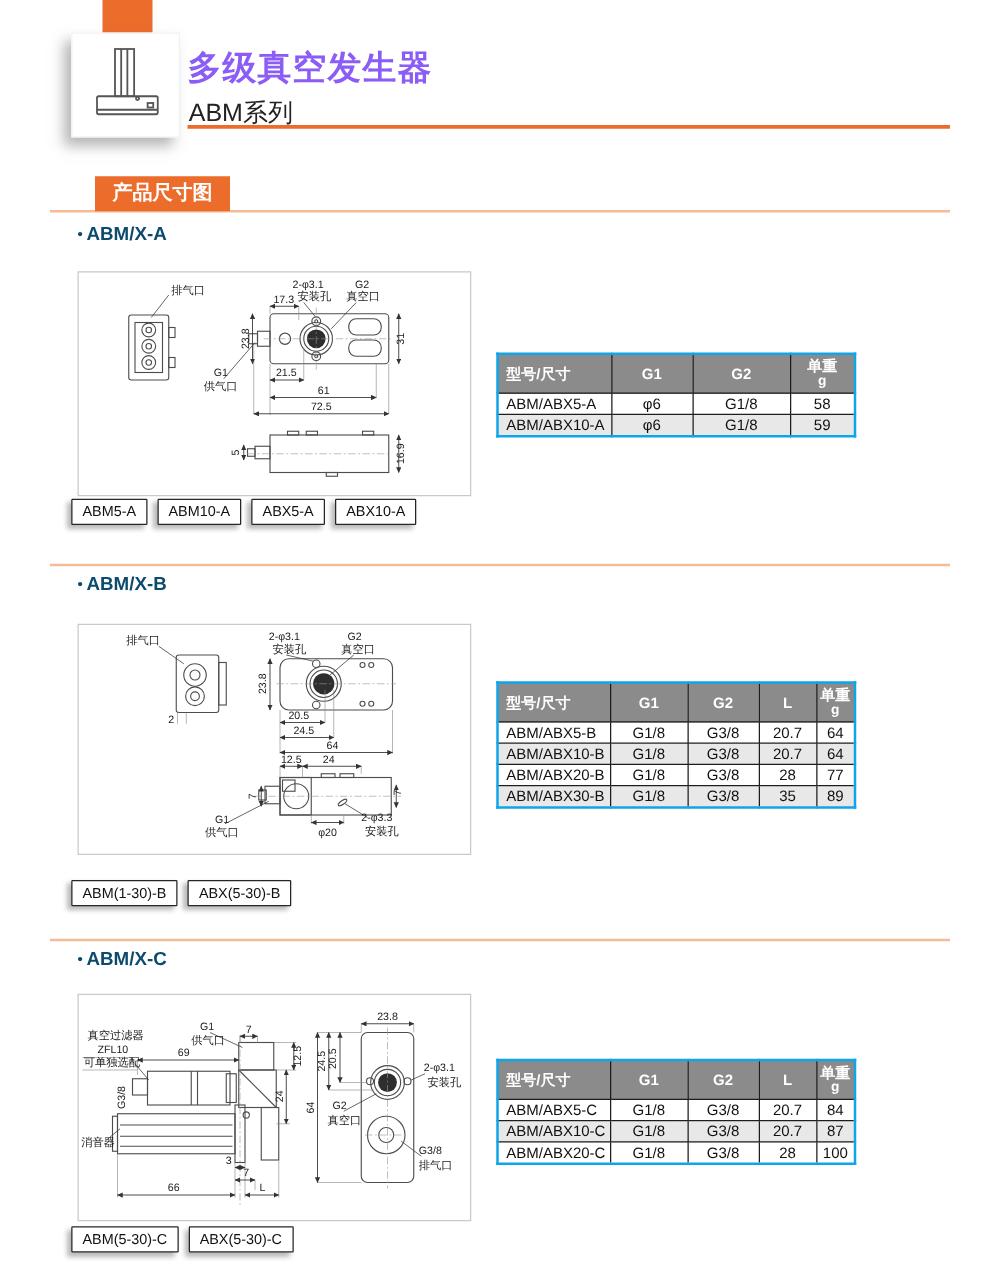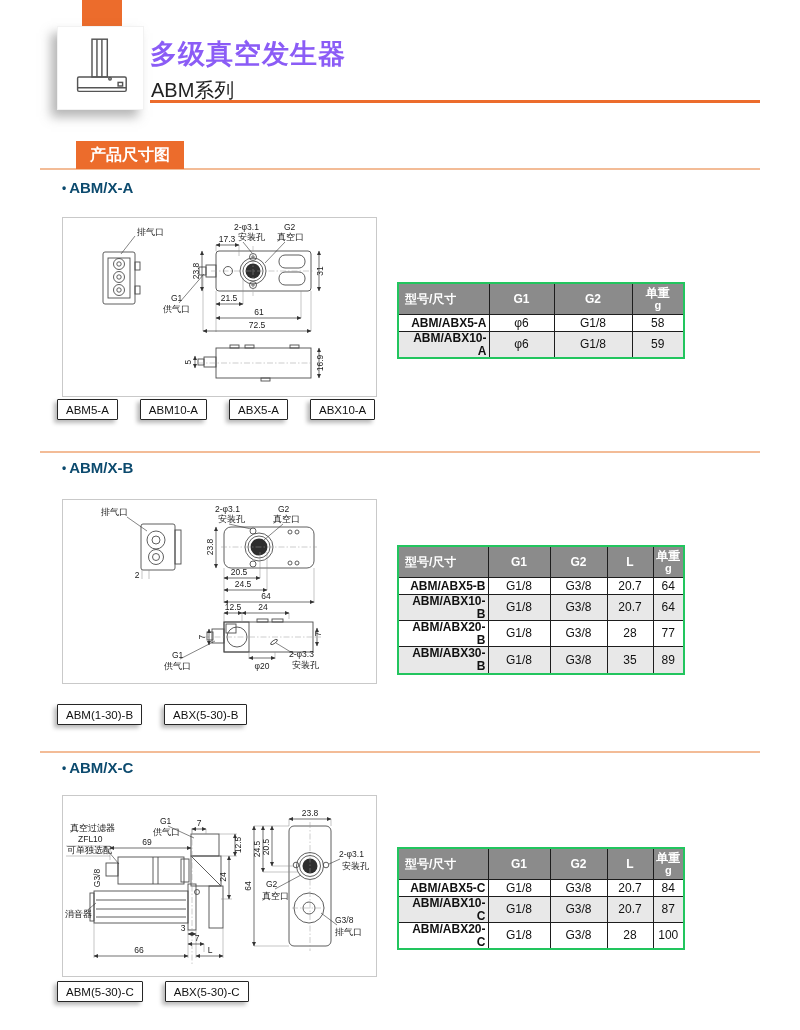--- a/index.html
+++ b/index.html
@@ -21,31 +21,31 @@
   .banner-rule{left:40px;top:168px;width:720px;}
   .sep-b{left:40px;top:451px;width:720px;}
   .sep-c{left:40px;top:751px;width:720px;}
   
   .sec-head{font-size:15px;font-weight:bold;color:#0c4a6e;}
   .sec-head .bullet{font-size:12px;margin-right:3px;vertical-align:1px;}
   
   .draw-box{border:1px solid #C9C9C9;background:#fff;}
   .draw-box svg{display:block;}
   
-  .chips{display:flex;gap:22px;}
+  .chips{display:flex;gap:8px;}
   .chip{background:#fff;border:1.6px solid #262626;box-shadow:-3px 3px 4px rgba(0,0,0,.28);
         font-size:11.5px;color:#111;padding:3px 8px 2px;line-height:1.25;border-radius:1px;}
   
-  .dtable{position:absolute;border-collapse:collapse;background:#fff;table-layout:fixed;border:2px solid #22c55e;}
+  .dtable{position:absolute;border-collapse:collapse;background:#fff;table-layout:fixed;border:2px solid #0ea5e9;}
   .dtable th{background:#8B8B8B;color:#fff;font-weight:bold;font-size:12px;border:1px solid #1d1d1d;
              height:30px;padding:0 2px;text-align:center;}
   .dtable th.c0{text-align:left;padding-left:6px;}
   .dtable td{border:1px solid #1d1d1d;font-size:12px;color:#111;text-align:center;height:16px;
              padding:0 2px;line-height:1.05;}
-  .dtable td.c0{text-align:right;font-weight:bold;padding-left:6px;}
+  .dtable td.c0{text-align:left;font-weight:normal;padding-left:6px;}
   .dtable tbody tr.alt td{background:#E8E8E8;}
   .unit{font-size:11px;line-height:1;font-weight:bold;}
   .h2l{line-height:1.1;}
   
   text.dt{font-size:8.5px;fill:#1b1b1b;}
   text.zh{font-size:9px;fill:#1b1b1b;}
   .tm{text-anchor:middle;}
   .dim{stroke:#333;stroke-width:.7;}
   .ext{stroke:#8a8a8a;stroke-width:.5;}
   .ld{stroke:#333;stroke-width:.6;fill:none;}

